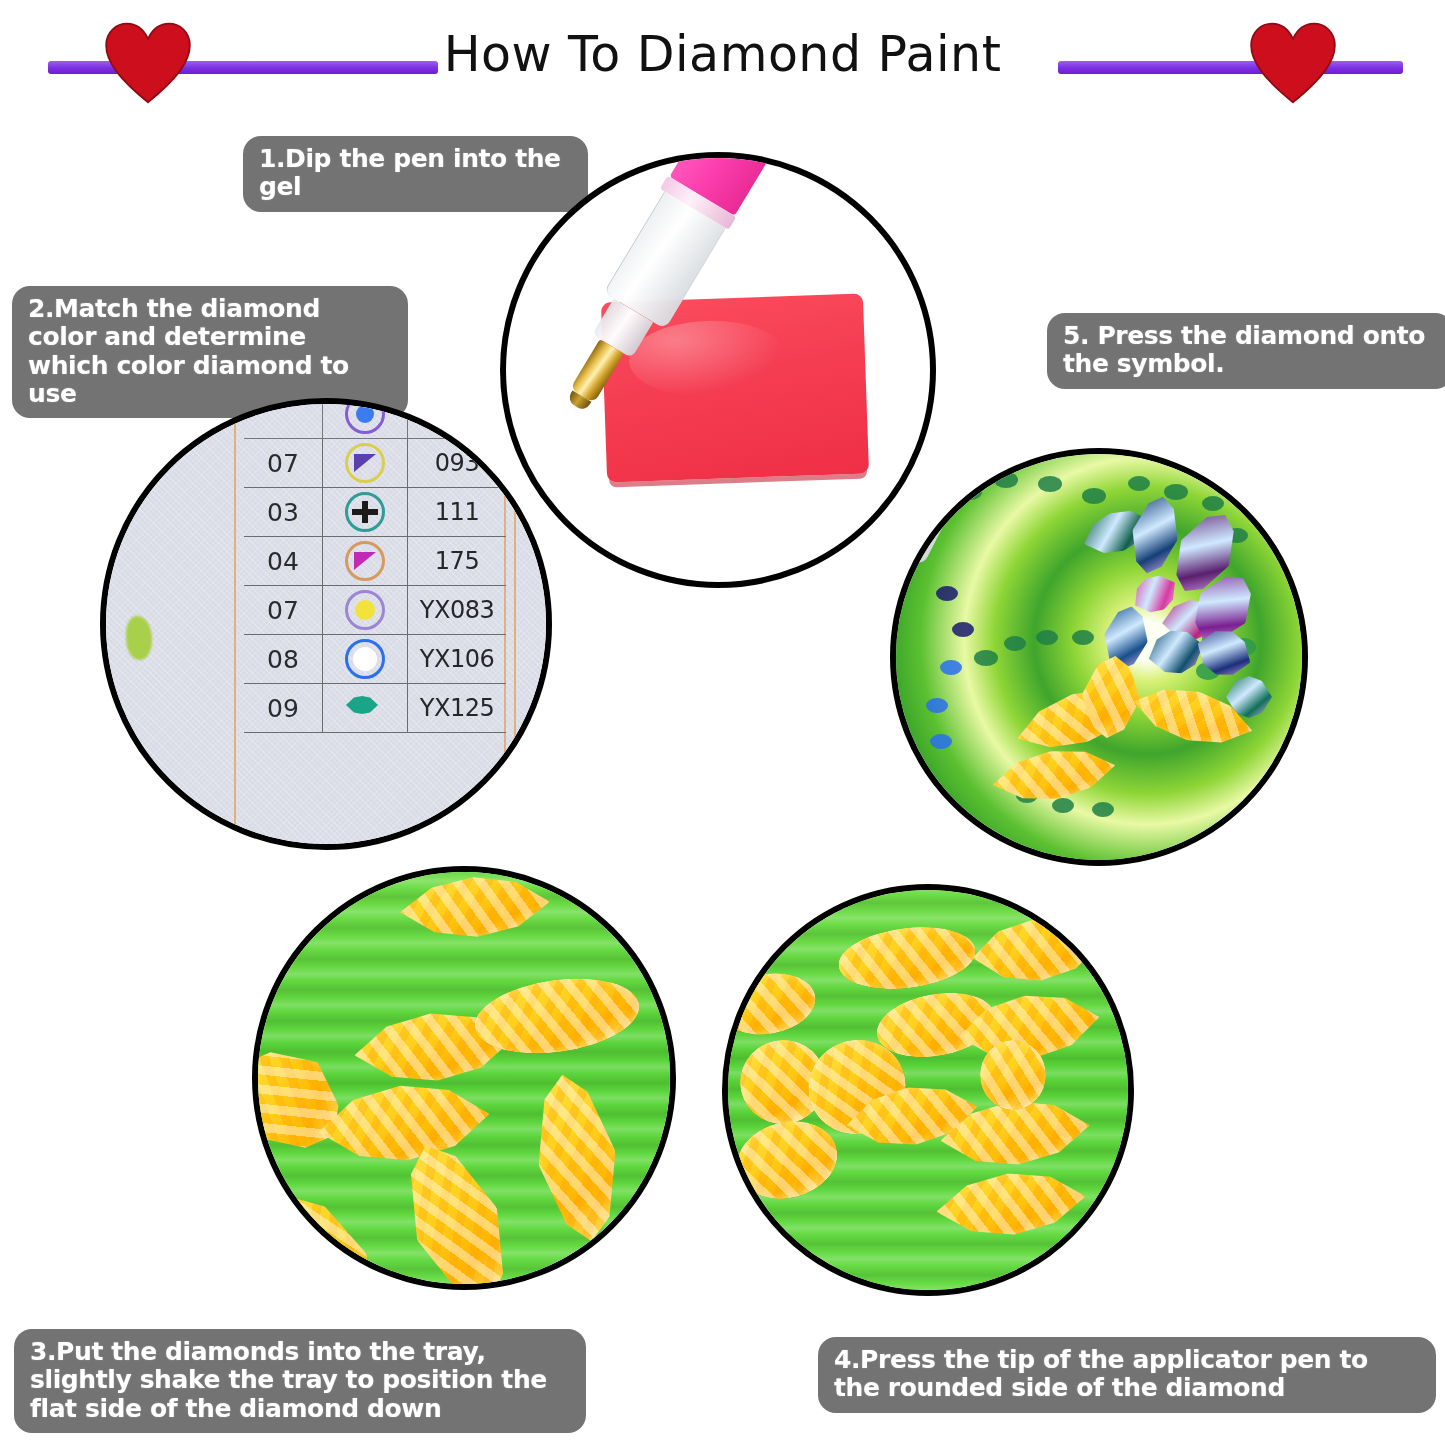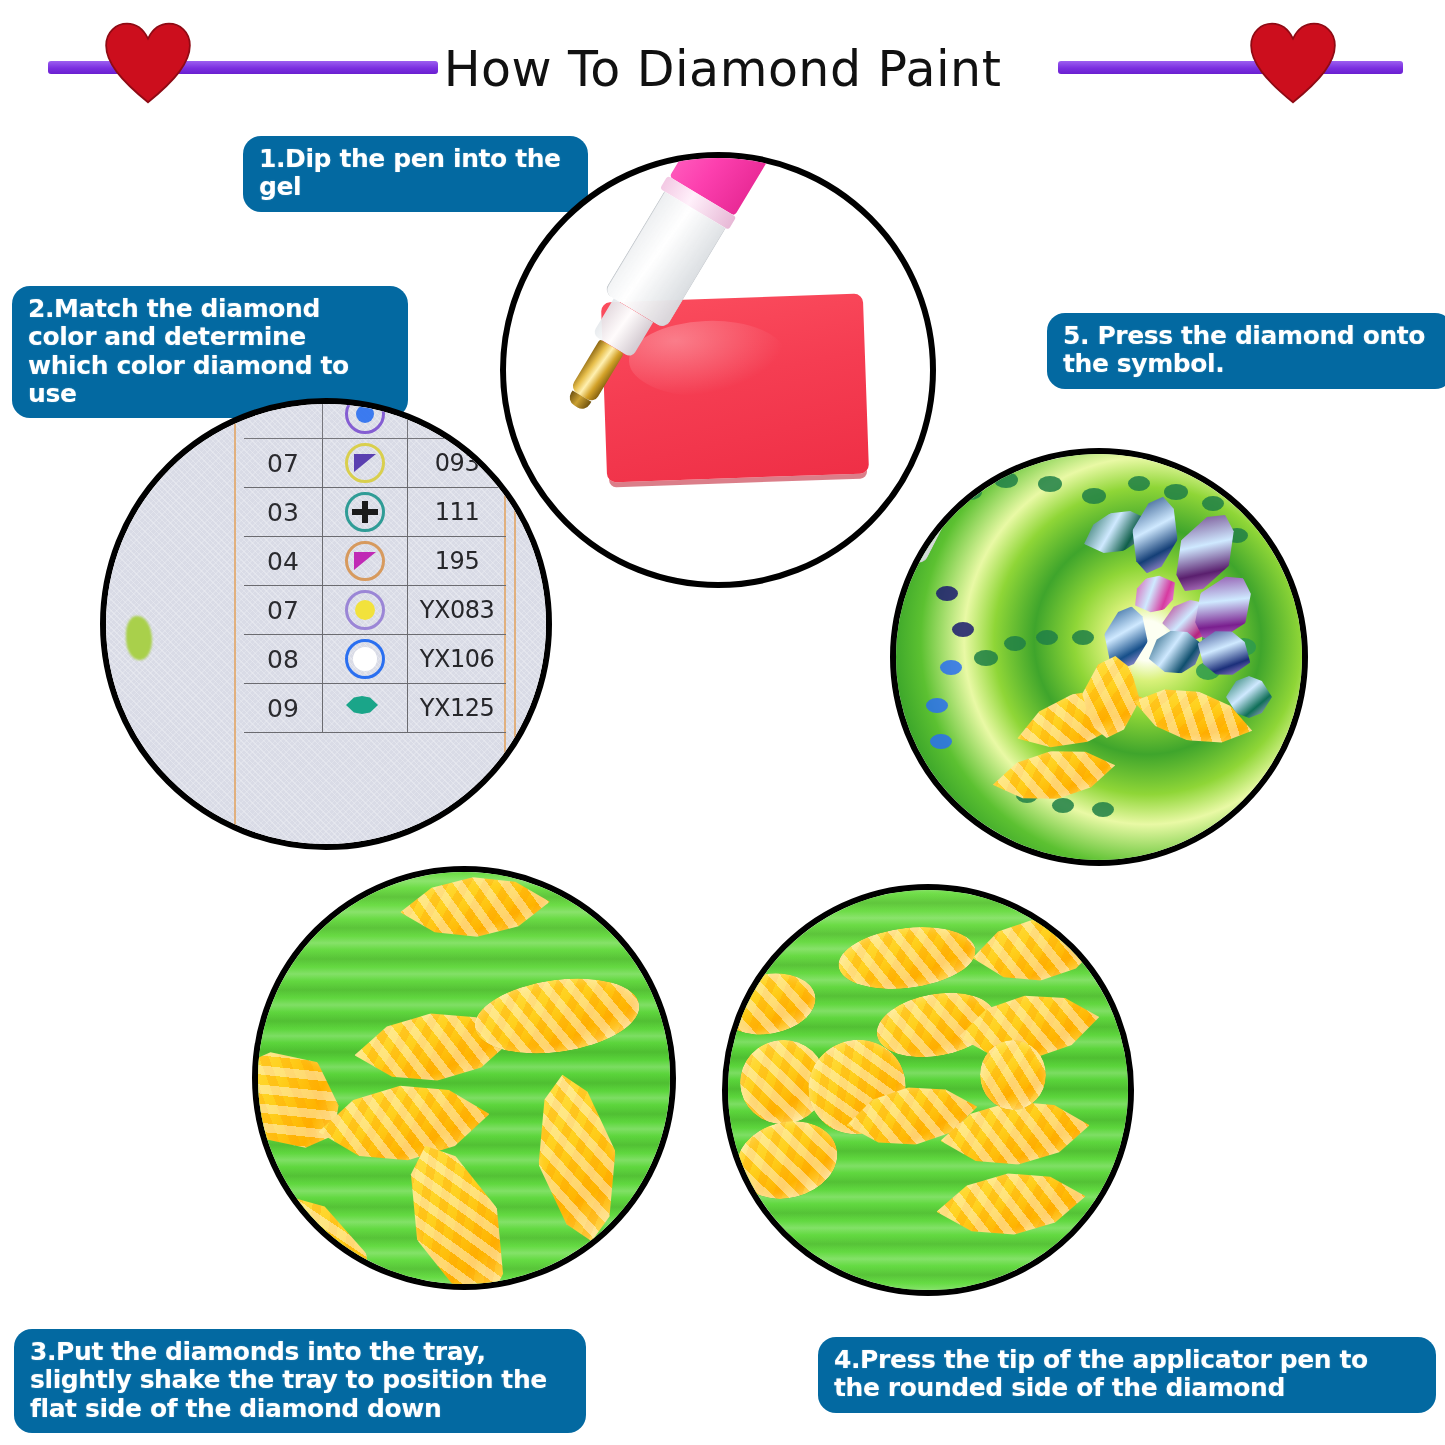--- a/index.html
+++ b/index.html
@@ -20,27 +20,26 @@
   .rule-r{left:1058px;width:345px;}
   .heart{position:absolute;width:88px;height:82px;}
   .heart-l{left:104px;top:22px;}
   .heart-r{left:1249px;top:22px;}
   .heart svg{width:100%;height:100%;display:block;}
   .title{
     position:absolute;left:0;top:26px;width:1445px;text-align:center;
     font-family:"DejaVu Sans", sans-serif;
     font-size:49px;font-weight:400;color:#111;letter-spacing:.5px;
     white-space:nowrap;
-    margin-top:15px;
   }
 
   
   .lab{
     position:absolute;
-    background:#0369a1;
+    background:#737373;
     color:#ffffff;
     border-radius:18px;
     font-family:"DejaVu Sans", sans-serif;
     font-weight:700;
     font-size:25px;
     line-height:1.13;
     padding:9px 16px 10px 16px;
     box-sizing:border-box;
     text-shadow:0 0 2px rgba(255,255,255,.25);
     letter-spacing:-.4px;
@@ -247,21 +246,21 @@
             </div>
             <div class="tc-code">111</div>
           </div>
           <div class="trow">
             <div class="tc-num">04</div>
             <div class="tc-sym">
               <div class="sym" style="border: 3px solid rgb(215, 154, 94);">
                 <div style="position: absolute; left: 6px; top: 8px; width: 22px; height: 18px; background: rgb(192, 42, 181); clip-path: polygon(0px 0px, 100% 0px, 0px 100%);"></div>
               </div>
             </div>
-            <div class="tc-code">195</div>
+            <div class="tc-code">175</div>
           </div>
           <div class="trow">
             <div class="tc-num">07</div>
             <div class="tc-sym">
               <div class="sym" style="border: 3px solid rgb(155, 134, 214);">
                 <div style="position: absolute; left: 7px; top: 7px; width: 20px; height: 20px; border-radius: 50%; background: rgb(242, 226, 60);"></div>
               </div>
             </div>
             <div class="tc-code">YX083</div>
           </div>

